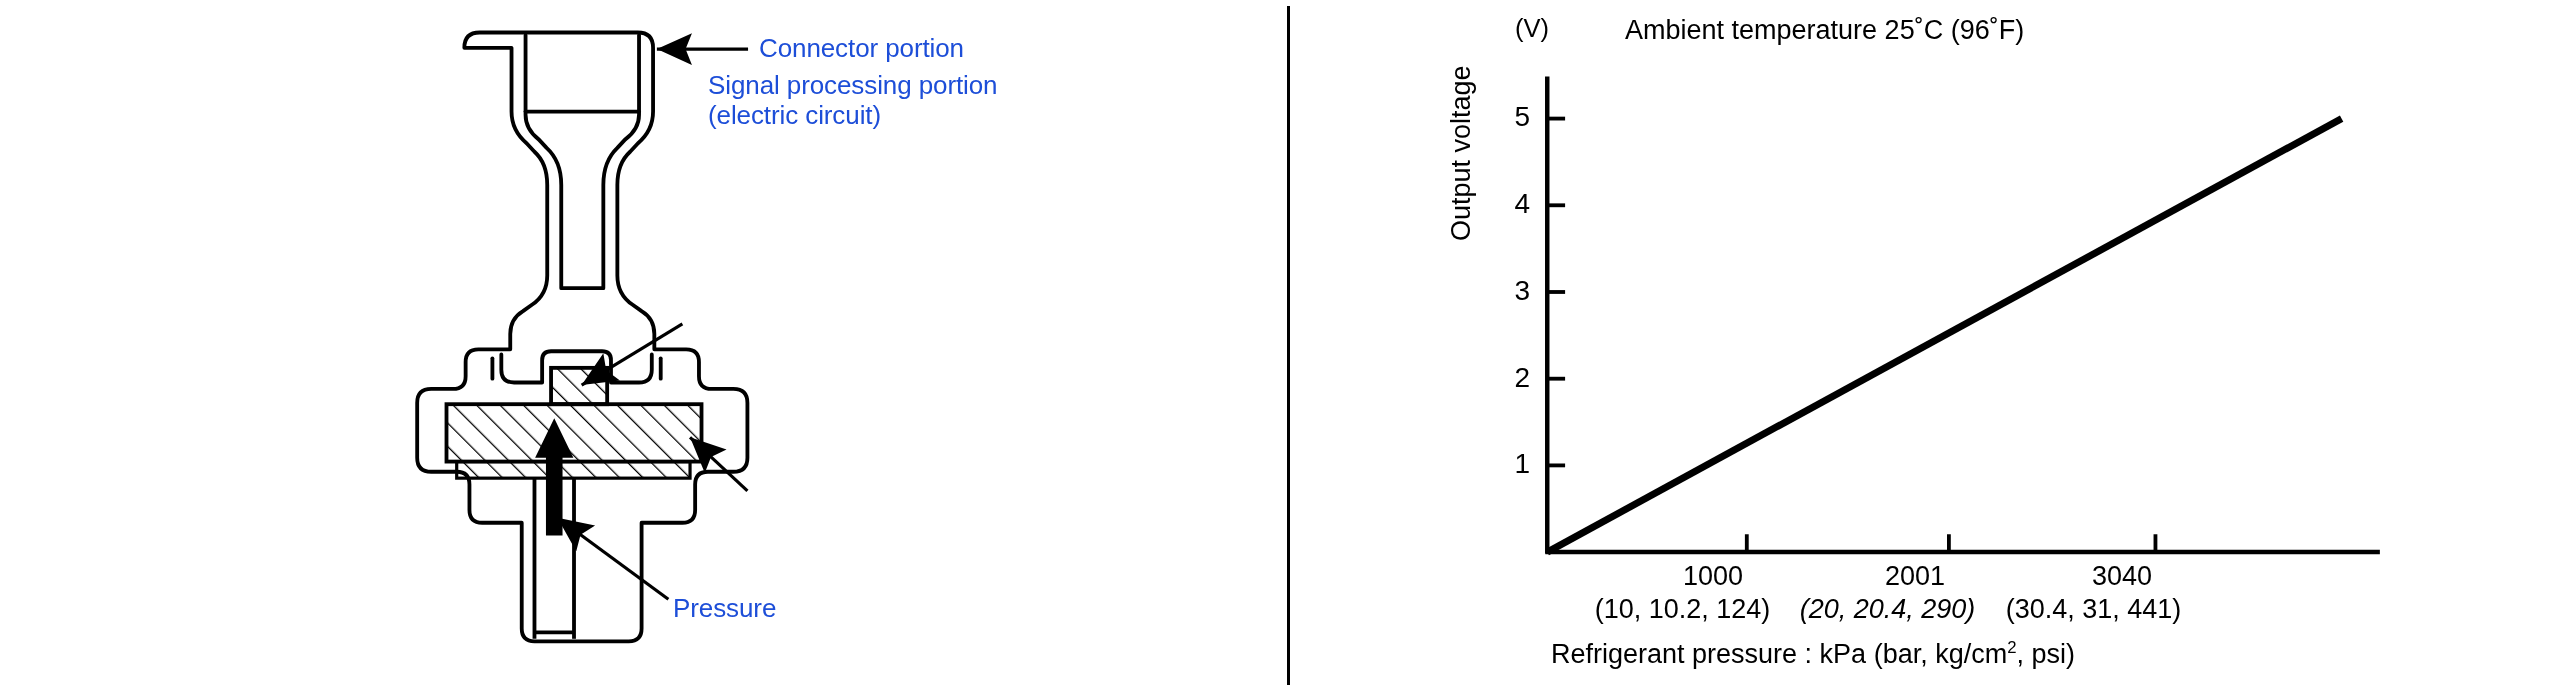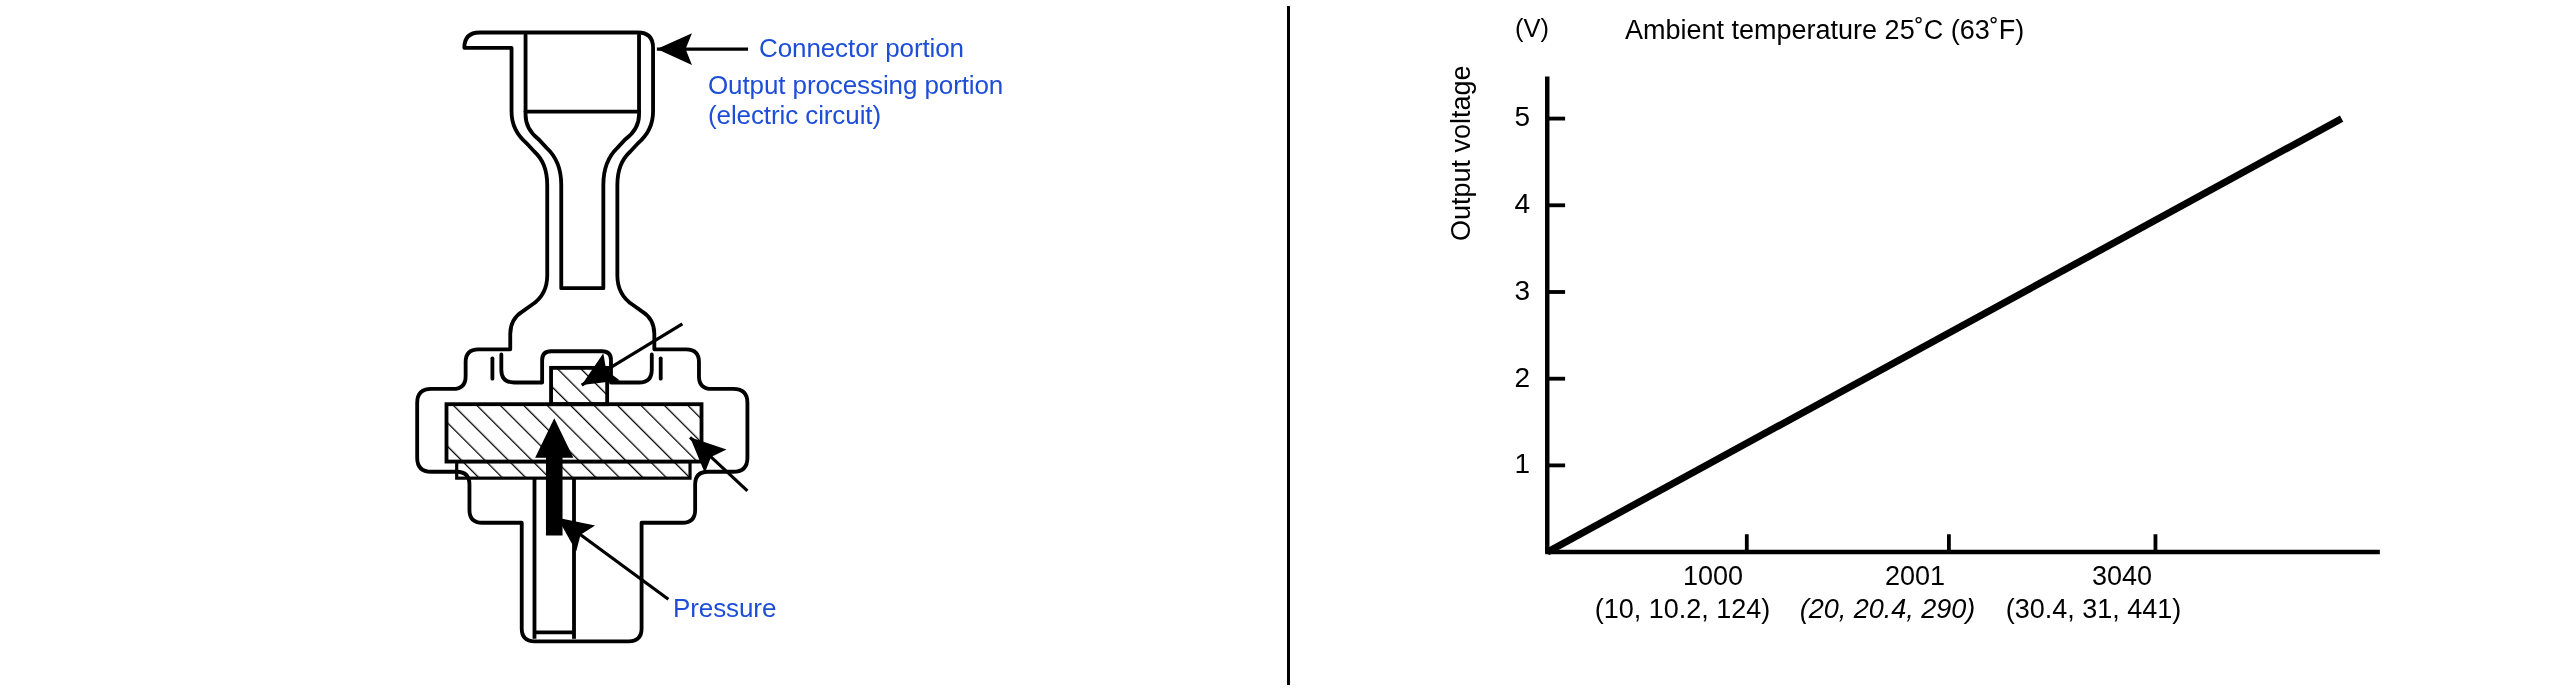--- a/index.html
+++ b/index.html
@@ -198,21 +198,21 @@
         <line x1="1070" y1="508" x2="912" y2="604" marker-end="url(#arrowFill)"></line>
 
         <line x1="1172" y1="770" x2="1082" y2="686" marker-end="url(#arrowFill)"></line>
 
         <line x1="1048" y1="940" x2="874" y2="812" marker-end="url(#arrowFill)"></line>
       </g>
     </svg>
 
     <div class="abs callout-label" style="left:759px; top:33px;">Connector portion</div>
 
-    <div class="abs callout-label" style="left:708px; top:70px;">Output processing portion</div>
+    <div class="abs callout-label" style="left:708px; top:70px;">Signal processing portion</div>
 
     <div class="abs callout-label" style="left:708px; top:100px;">(electric circuit)</div>
 
 
     <div class="abs callout-label" style="left:673px; top:593px;text-align:center;">Pressure</div>
   </div>
 
   <div id="divider" class="abs"></div>
 
   <div id="chart-panel" class="abs">
@@ -233,36 +233,37 @@
 
       <g stroke="#000000" stroke-width="6">
         <line x1="719" y1="866" x2="719" y2="838"></line>
         <line x1="1036" y1="866" x2="1036" y2="838"></line>
         <line x1="1360" y1="866" x2="1360" y2="838"></line>
       </g>
 
       <line x1="406" y1="866" x2="1652" y2="186" stroke="#000000" stroke-width="11" stroke-linecap="butt"></line>
     </svg>
 
-    <div class="abs chart-title" style="left:337px; top:14.7px;">Ambient temperature 25˚C (63˚F)</div>
+    <div class="abs chart-title" style="left:337px; top:14.7px;">Ambient temperature 25˚C (96˚F)</div>
 
     <div class="abs axis-unit" style="left:227px; top:14px;">(V)</div>
 
     <div class="abs" id="ylabel-rot" style="left:158px; top:241px;">Output voltage</div>
 
     <div class="abs ytick-label" style="left:202px; top:101px; width:40px;">5</div>
     <div class="abs ytick-label" style="left:202px; top:188px; width:40px;">4</div>
     <div class="abs ytick-label" style="left:202px; top:275px; width:40px;">3</div>
     <div class="abs ytick-label" style="left:202px; top:362px; width:40px;">2</div>
     <div class="abs ytick-label" style="left:202px; top:448px; width:40px;">1</div>
 
     <div class="abs xtick-label" style="left:395px; top:561px; width:128px;">1000</div>
     <div class="abs xtick-label" style="left:597px; top:561px; width:128px;">2001</div>
     <div class="abs xtick-label" style="left:804px; top:561px; width:128px;">3040</div>
 
     <div class="abs xsub-label" style="left:270px; top:594px; width:249px;">(10, 10.2, 124)</div>
     <div class="abs xsub-label" style="left:475px; top:594px; width:249px;font-style:italic;">(20, 20.4, 290)</div>
     <div class="abs xsub-label" style="left:681px; top:594px; width:249px;">(30.4, 31, 441)</div>
 
+    <div class="abs xaxis-caption" style="left:263px; top:638px;"><span>Refrigerant pressure : kPa (bar, kg/cm</span><sup>2</sup><span>, psi)</span></div>
   </div>
 
 </div>
 
 
 </body></html>

